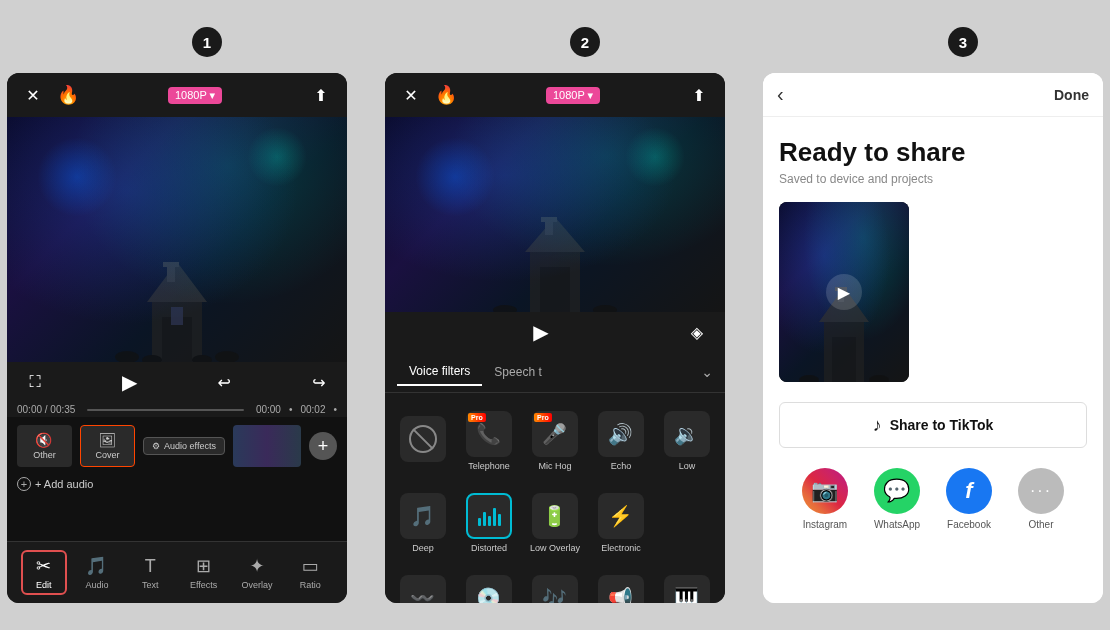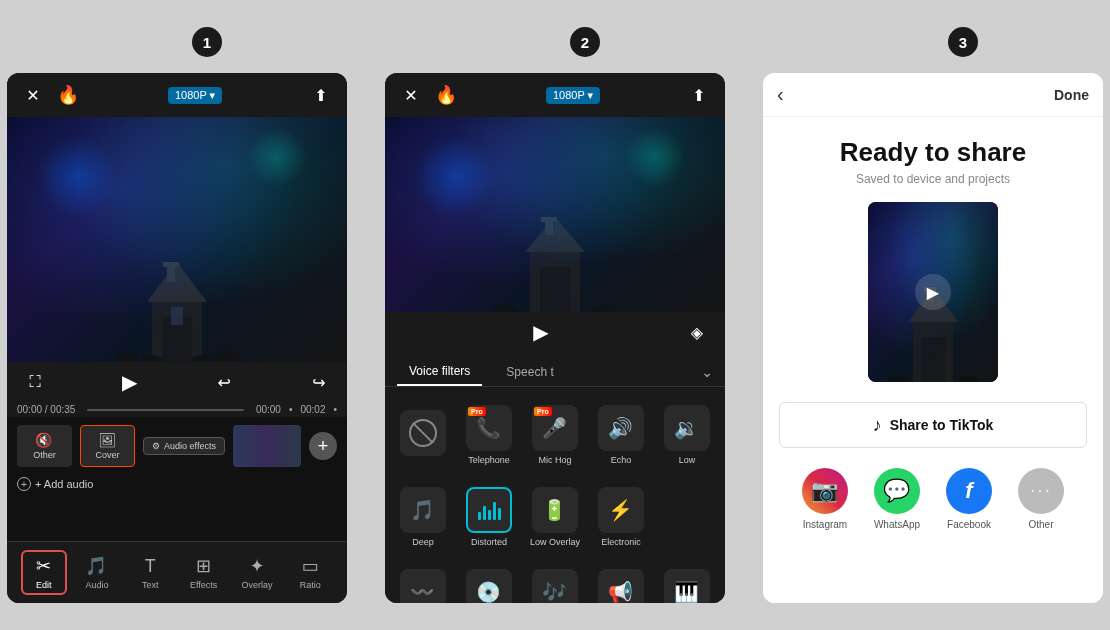--- a/index.html
+++ b/index.html
@@ -75,21 +75,21 @@
       color: white;
       font-size: 16px;
       cursor: pointer;
       border-radius: 4px;
     }
     .flame-icon {
       color: #ff4500;
       font-size: 18px;
     }
     .resolution-badge {
-      background: #0369a1;
+      background: #ec4899;
       color: white;
       font-size: 11px;
       padding: 2px 7px;
       border-radius: 4px;
       display: flex;
       align-items: center;
       gap: 2px;
     }
     .upload-icon {
       color: white;
@@ -294,23 +294,23 @@
     .voice-filters-panel {
       flex: 1;
       background: #1a1a1a;
       display: flex;
       flex-direction: column;
       overflow: hidden;
     }
     .tabs-row {
       display: flex;
       align-items: center;
-      padding: 6px 12px 0;
+      padding: 6px 12px 6px;
       border-bottom: 1px solid #333;
-      gap: 12px;
+      gap: 0;
       flex-shrink: 0;
     }
     .tab-item {
       padding: 6px 12px;
       font-size: 12px;
       color: #aaa;
       cursor: pointer;
       white-space: nowrap;
     }
     .tab-item.active {
@@ -396,21 +396,21 @@
     .share-done {
       color: #333;
       font-size: 14px;
       font-weight: 600;
       cursor: pointer;
     }
     .share-content {
       flex: 1;
       display: flex;
       flex-direction: column;
-      align-items: center;
+      align-items: flex-start;
       padding: 20px 16px 0;
       background: white;
       overflow: hidden;
     }
     .ready-title {
       font-size: 26px;
       font-weight: 700;
       color: #111;
       margin-bottom: 4px;
     }

